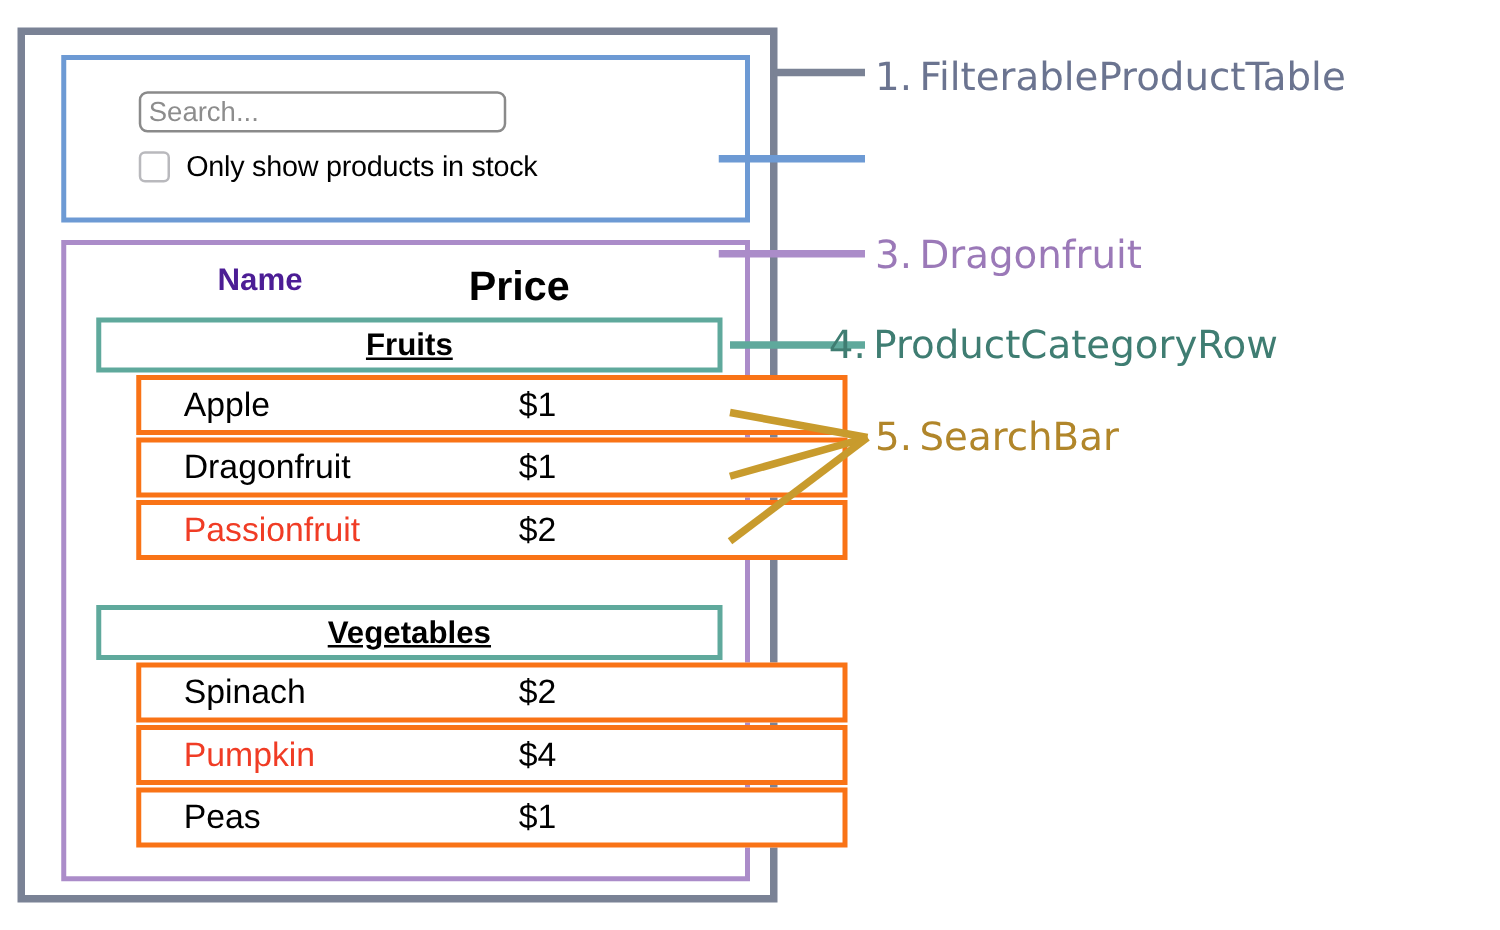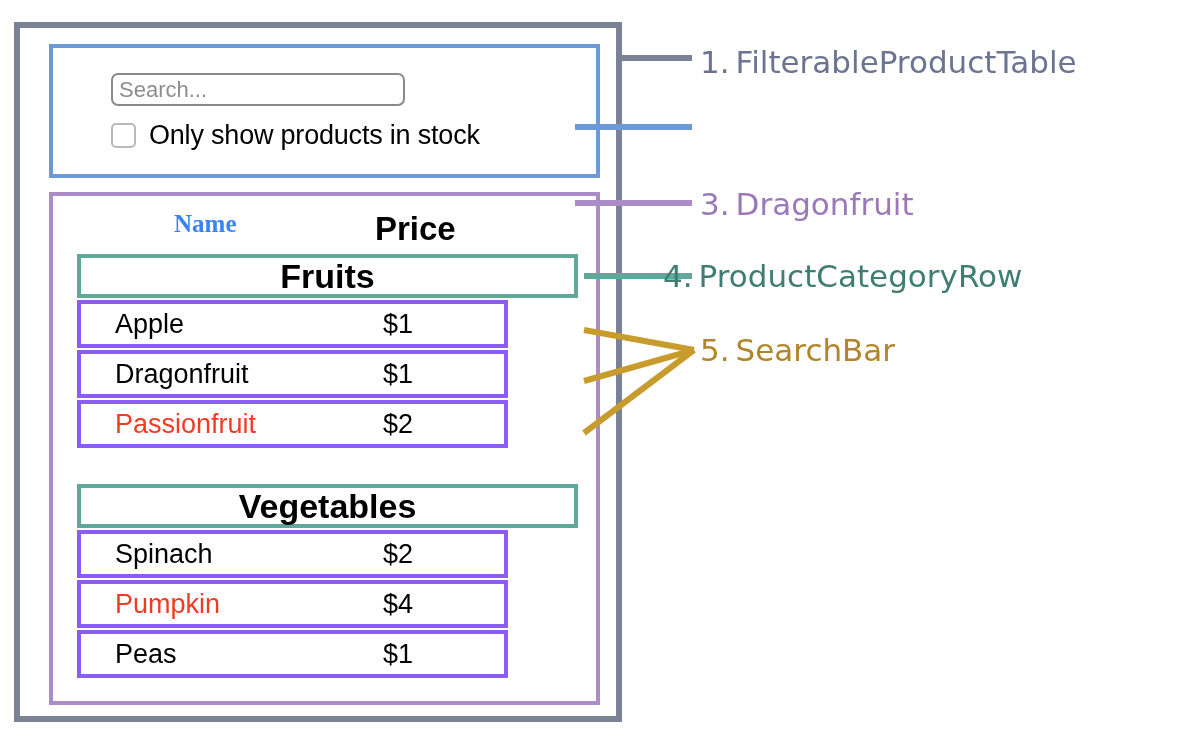--- a/index.html
+++ b/index.html
@@ -93,21 +93,21 @@
     box-sizing: border-box;
     flex: 0 0 auto;
     display: inline-block;
     padding: 0;
     margin: 0;
     appearance: none;
     -webkit-appearance: none;
   }
   .stock-label {
     font-family: "Liberation Sans", sans-serif;
-    font-size: 27px;
+    font-size: 23px;
     color: #000000;
     white-space: nowrap;
     letter-spacing: -0.2px;
   }
 
   
   .product-table {
     position: absolute;
     left: 29px;
     top: 164px;
@@ -124,22 +124,21 @@
     top: 14px;
     width: 100%;
     height: 36px;
   }
   .th-name {
     position: absolute;
     left: 121px;
     top: 0;
     font-size: 25px;
     font-weight: bold;
-    color: #3b82f6;
-    font-family: Liberation Serif, serif;
+    color: #4c1d95;
   }
   .th-price {
     position: absolute;
     left: 322px;
     top: 0;
     font-size: 33px;
     font-weight: bold;
     color: #000000;
   }
 
@@ -157,35 +156,37 @@
     width: 501px;
     height: 44px;
     border: 4px solid #5fa99c;
     background: #ffffff;
     display: flex;
     align-items: center;
     justify-content: center;
     margin-bottom: 2px;
   }
   .category-row .cat-label {
-    font-size: 34px;
+    font-size: 25px;
     font-weight: bold;
     color: #000000;
+    text-decoration: underline;
   }
   .category-row.spaced { margin-top: 36px; }
 
   
   .product-row {
     position: relative;
     box-sizing: border-box;
-    width: 431px;
+    width: 569px;
     height: 48px;
-    border: 4px solid #8b5cf6;
+    border: 4px solid #f97316;
     background: #ffffff;
     margin-bottom: 2px;
+    margin-left: 32px;
   }
   .product-row .p-name {
     position: absolute;
     left: 34px;
     top: 50%;
     transform: translateY(-50%);
     font-size: 27px;
     color: #000000;
     white-space: nowrap;
   }

